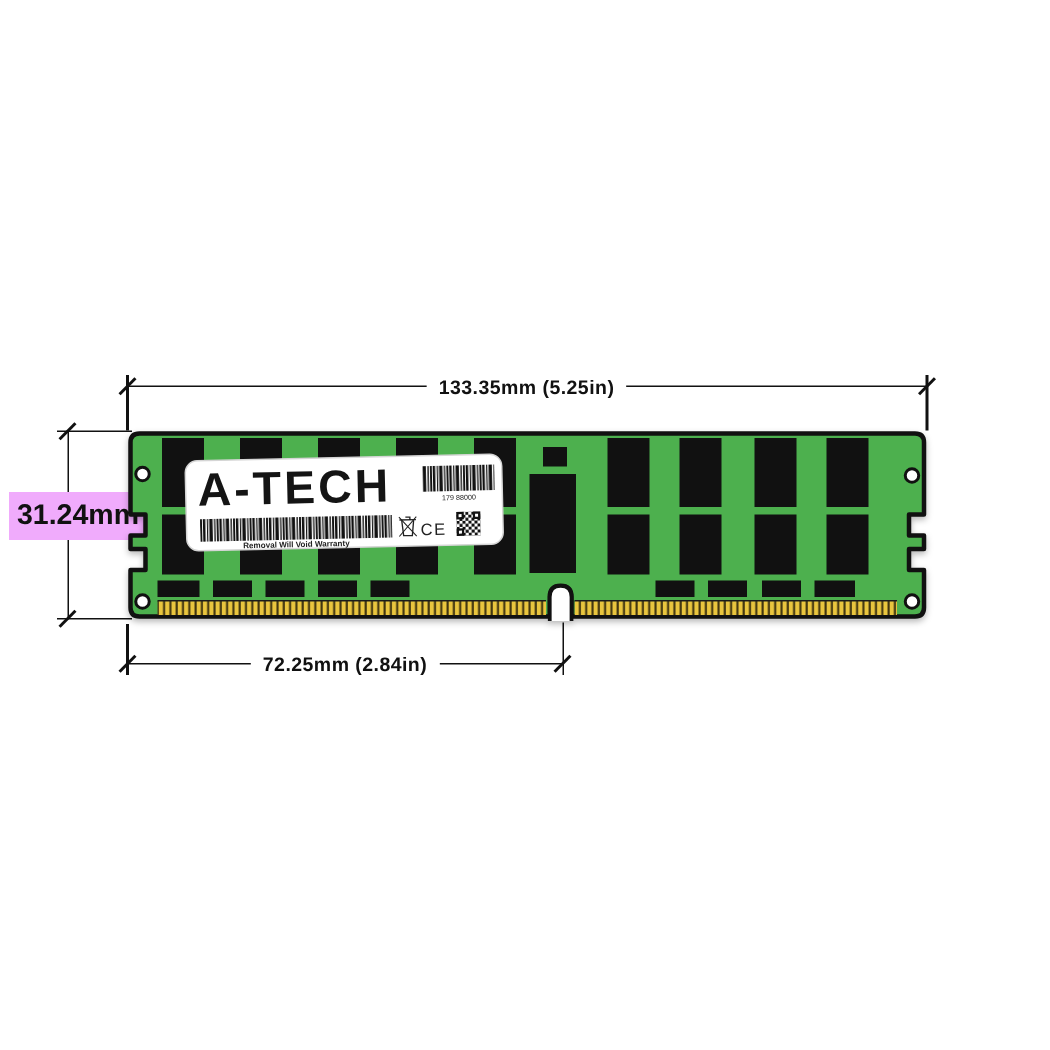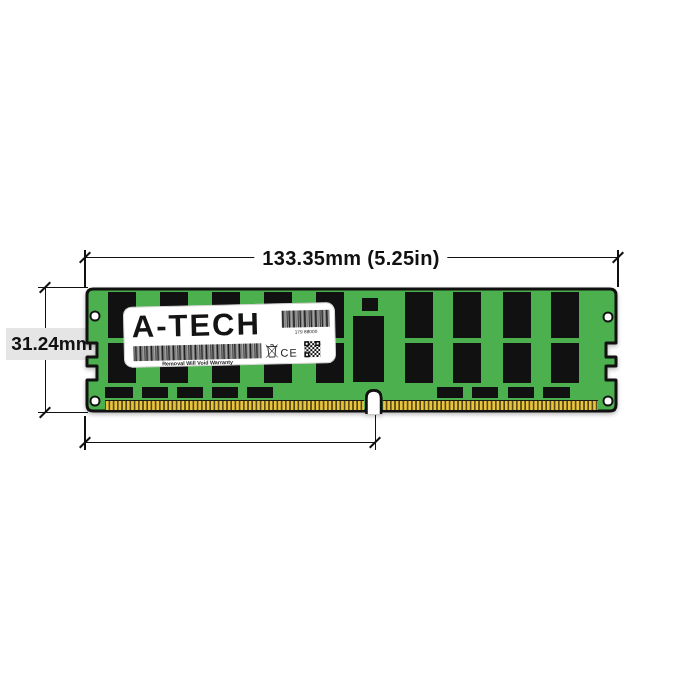--- a/index.html
+++ b/index.html
@@ -4,22 +4,22 @@
 <style>
   :root{
     --pcb:#4db04e; --gold:#e9c53e; --chip:#111111; --ink:#111111; --labelbg:#ffffff;
   }
   html,body{margin:0;padding:0;background:#fff;}
   .canvas{position:relative;width:700px;height:700px;background:#fff;overflow:hidden;
           font-family:"Liberation Sans", sans-serif;color:var(--ink);}
   .line{position:absolute;background:var(--ink);}
   .tick{position:absolute;width:2px;height:15px;background:var(--ink);transform:rotate(45deg);}
   .dim-text{position:absolute;transform:translate(-50%,-50%);background:#fff;
-            font-weight:bold;font-size:20px;letter-spacing:.3px;padding:2px 8px;white-space:nowrap;}
-  .dim-text-v{position:absolute;background:#e5e5e5;font-weight:bold;font-size:19px;
+            font-weight:bold;font-size:13px;letter-spacing:.3px;padding:2px 8px;white-space:nowrap;}
+  .dim-text-v{position:absolute;background:#f0abfc;font-weight:bold;font-size:19px;
               text-align:center;line-height:1.15;padding:5px 0;width:92px;}
   .module-svg{position:absolute;left:85px;top:287px;overflow:visible;
               filter:drop-shadow(0 2px 2px rgba(0,0,0,.28));}
   .pcb{fill:var(--pcb);stroke:var(--ink);stroke-width:3;stroke-linejoin:round;}
   .chip{fill:var(--chip);}
   .hole{fill:#fff;stroke:var(--ink);stroke-width:2;}
   .keynotch{fill:#fff;stroke:var(--ink);stroke-width:2.5;}
   .label-rect{fill:var(--labelbg);stroke:#d5d5d5;stroke-width:1;}
   .brand{font-family:"Liberation Sans",sans-serif;font-weight:bold;font-size:31px;
          letter-spacing:2px;fill:#141414;}
@@ -44,20 +44,21 @@
   <div class="tick" style="left:44px;top:404.5px"></div>
   <div class="dim-text-v" style="left:6px;top:328px">
     <div>31.24mm</div>
   </div>
 
   <div class="line" style="left:84px;top:416px;width:1.5px;height:34px"></div>
   <div class="line" style="left:374.5px;top:415px;width:1.5px;height:35px"></div>
   <div class="line" style="left:85px;top:441.5px;width:290px;height:1.5px"></div>
   <div class="tick" style="left:84px;top:435px"></div>
   <div class="tick" style="left:374px;top:435px"></div>
+  <div class="dim-text" style="left:230px;top:443px">72.25mm (2.84in)</div>
 
   <svg class="module-svg" width="533" height="126" viewBox="0 0 533 126" xmlns="http://www.w3.org/2000/svg">
     <defs>
       <pattern id="pins" patternUnits="userSpaceOnUse" width="4.2" height="9">
         <rect width="4.2" height="9" style="fill:var(--gold)"></rect>
         <rect x="2.7" width="1.4" height="9" fill="#3f3410"></rect>
       </pattern>
       <pattern id="bc" patternUnits="userSpaceOnUse" width="11" height="20">
         <rect x="0" width="1.6" height="20" fill="#111"></rect>
         <rect x="2.6" width="0.8" height="20" fill="#111"></rect>

